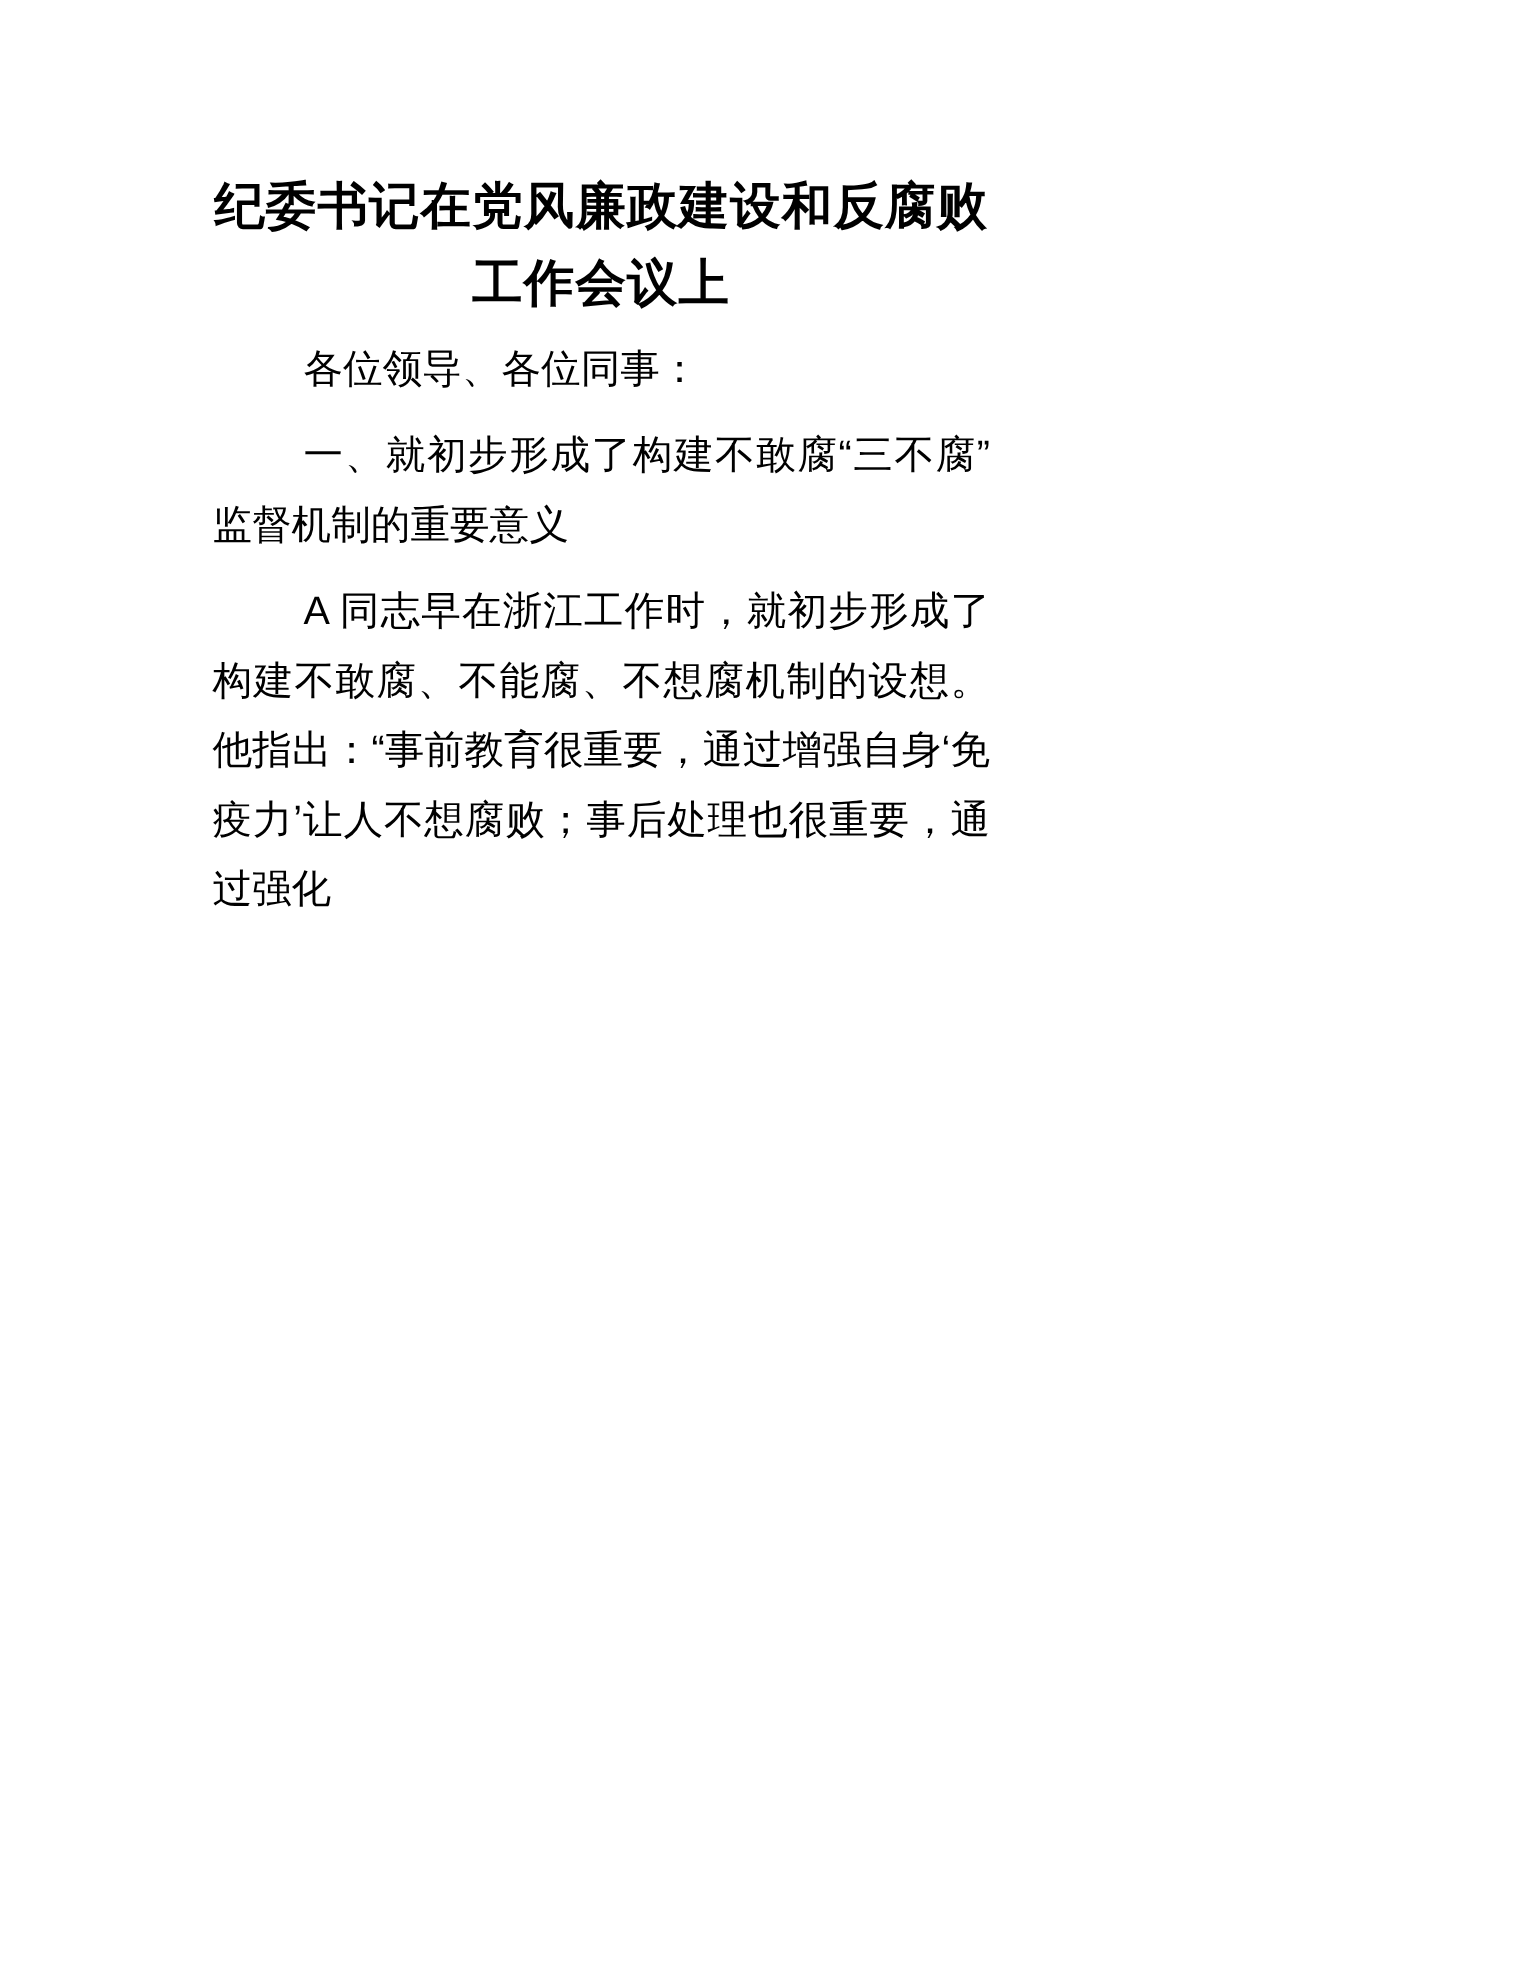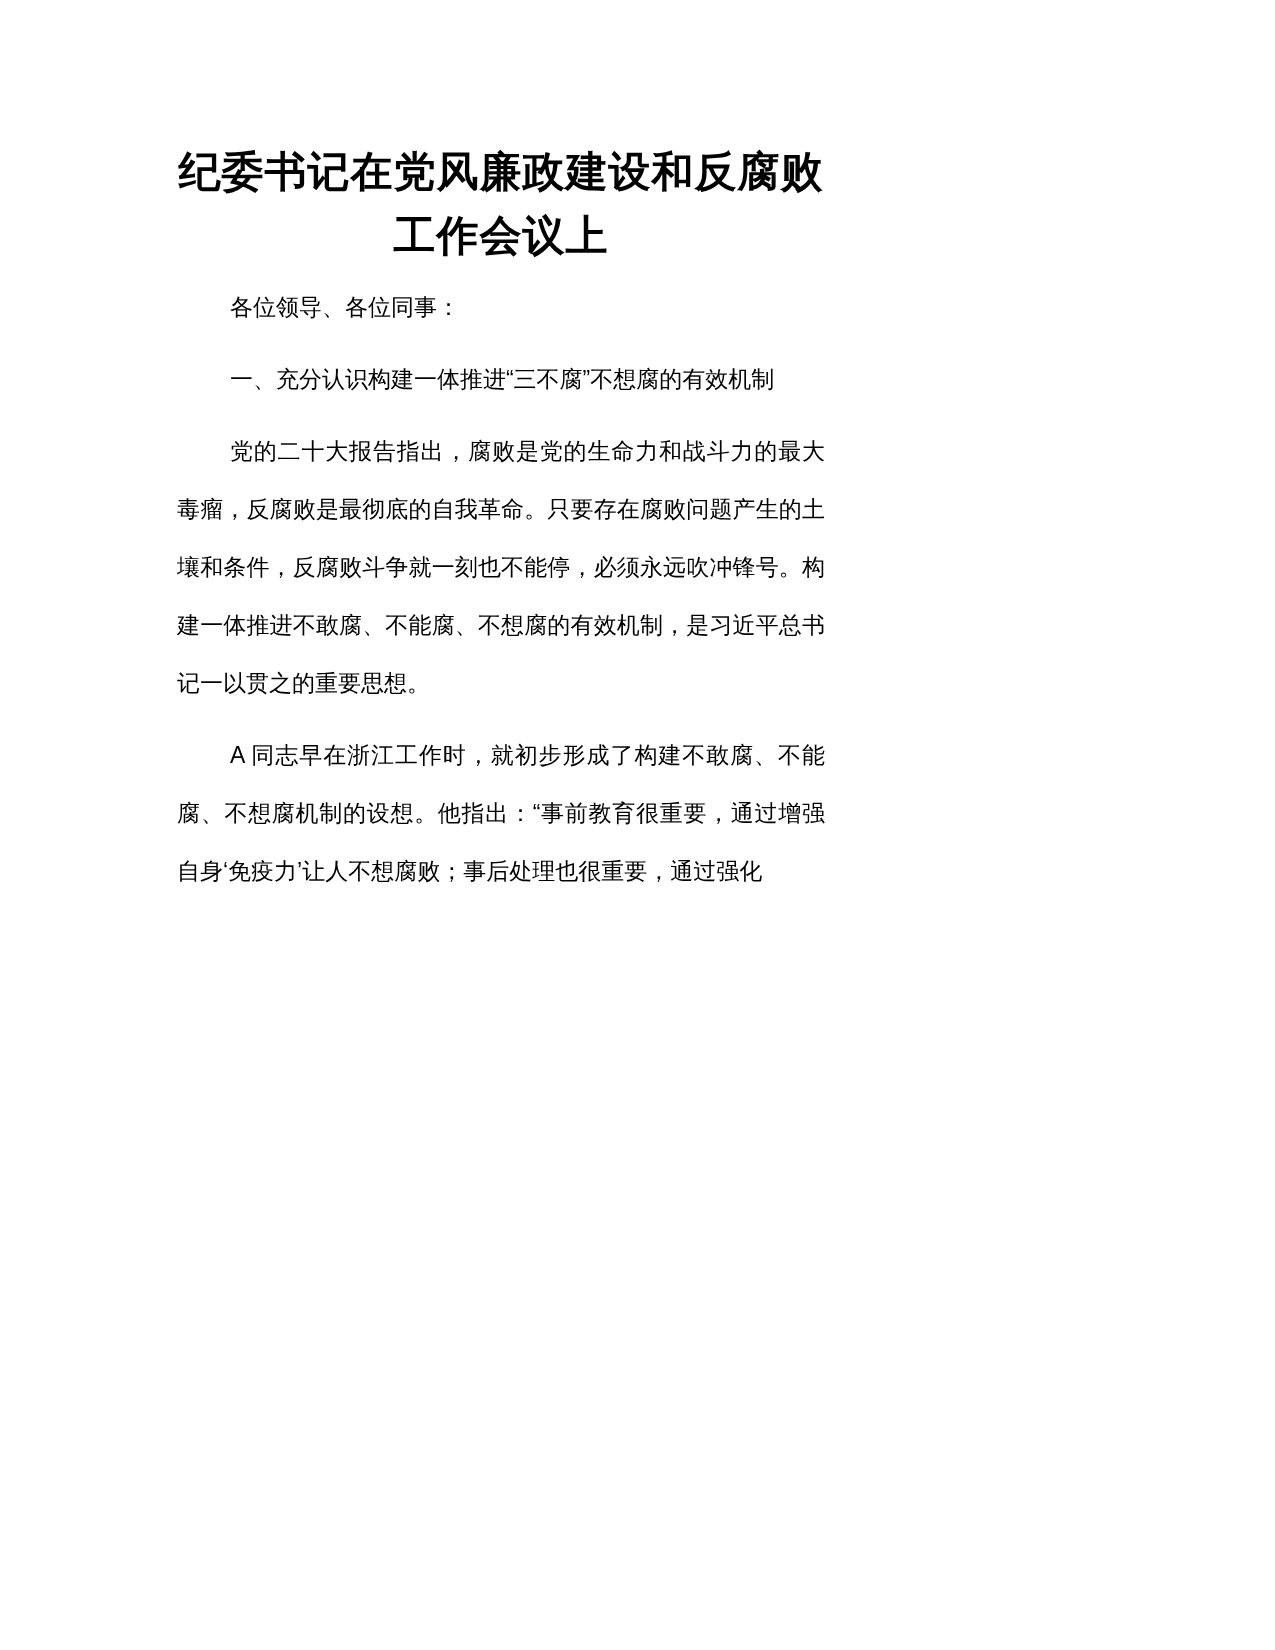--- a/index.html
+++ b/index.html
@@ -27,39 +27,38 @@
     line-height: 64px;
     font-weight: 700;
     text-align: center;
     letter-spacing: 1px;
   }
   .title-line {
     display: block;
   }
   .para {
     margin: 0 0 14px 0;
-    font-size: 23px;
+    font-size: 33px;
     line-height: 58px;
     font-weight: 400;
     text-align: justify;
     text-indent: 2.3em;
   }
 </style>
 </head>
 <body>
 
 <div class="page">
 
   <h1 class="doc-title">
     <span class="title-line">纪委书记在党风廉政建设和反腐败工作会议上</span>
   </h1>
 
   <p class="para">各位领导、各位同事：</p>
 
 
-  <p class="para">一、充分认识构建一体推进“三不腐”不想腐的有效机制</p>
+  <p class="para">一、就初步形成了构建不敢腐“三不腐”监督机制的重要意义</p>
 
 
-  <p class="para">党的二十大报告指出，腐败是党的生命力和战斗力的最大毒瘤，反腐败是最彻底的自我革命。只要存在腐败问题产生的土壤和条件，反腐败斗争就一刻也不能停，必须永远吹冲锋号。构建一体推进不敢腐、不能腐、不想腐的有效机制，是习近平总书记一以贯之的重要思想。</p>
 
   <p class="para">A 同志早在浙江工作时，就初步形成了构建不敢腐、不能腐、不想腐机制的设想。他指出：“事前教育很重要，通过增强自身‘免疫力’让人不想腐败；事后处理也很重要，通过强化</p>
 
 </div>
 
 </body></html>

